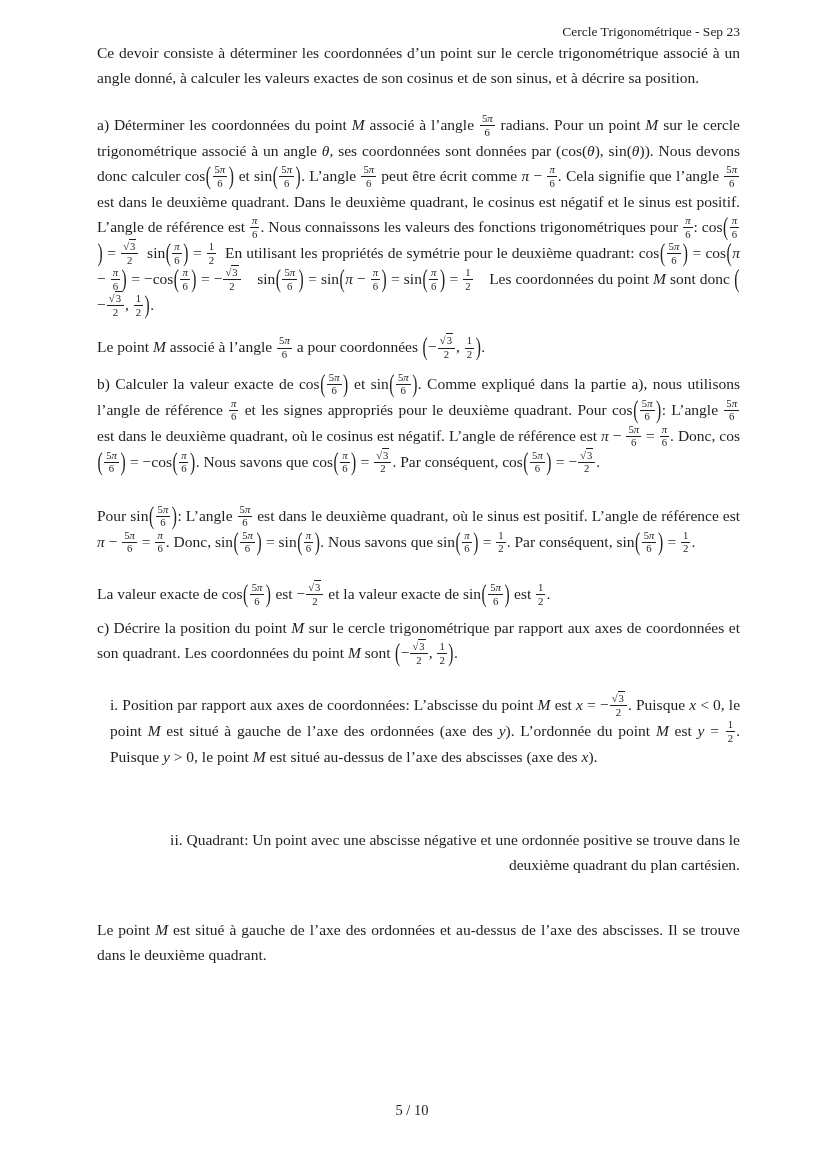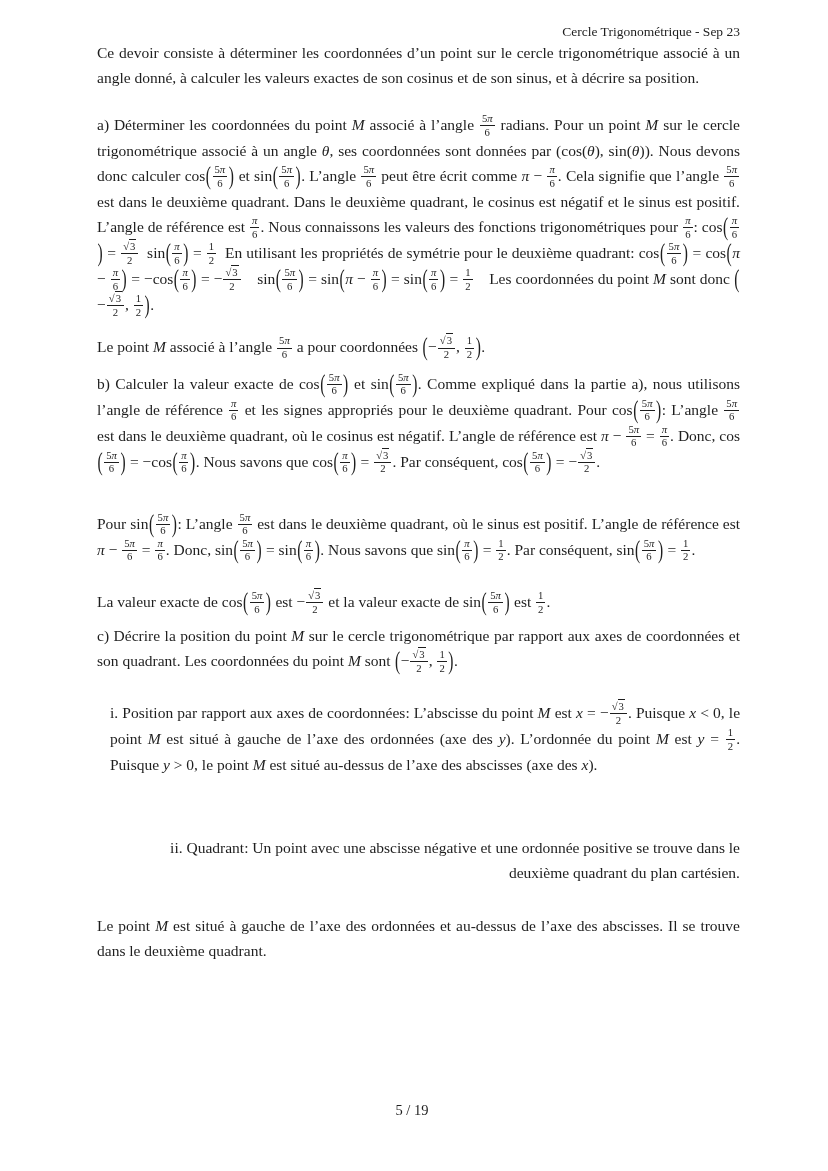--- a/index.html
+++ b/index.html
@@ -26,22 +26,22 @@
     font-weight:700;
   }
   .para{
     margin:0;
     line-height:25px;
     text-align:justify;
   }
   .sub{padding-left:13px;}
   .ragged{text-align:right;}
   .g6{margin-top:22px}.g8{margin-top:8px}.g10{margin-top:10px}
-  .g14{}.g16{margin-top:16px}.g22{margin-top:36px}
-  .g26{margin-top:26px}.g40{margin-top:28px}.g58{margin-top:58px}
+  .g14{}.g16{margin-top:16px}.g22{margin-top:28px}
+  .g26{margin-top:26px}.g40{margin-top:40px}.g58{margin-top:58px}
   
   .v{font-style:italic;}
   .frac{
     display:inline-block;
     vertical-align:-0.52em;
     text-align:center;
     font-size:69%;
     line-height:1.08;
     padding:0 1px;
   }
@@ -73,14 +73,14 @@
     <p class="para g16">Le point <span class="v">M</span> associé à l’angle <span class="frac"><span class="fn">5<span class="v">π</span></span><span class="fd">6</span></span> a pour coordonnées <span class="bigp">(</span>−<span class="frac"><span class="fn"><span class="sq">√</span><span class="rad">3</span></span><span class="fd">2</span></span>, <span class="frac"><span class="fn">1</span><span class="fd">2</span></span><span class="bigp">)</span>.</p>
     <p class="para g10">b) Calculer la valeur exacte de cos<span class="bigp">(</span><span class="frac"><span class="fn">5<span class="v">π</span></span><span class="fd">6</span></span><span class="bigp">)</span> et sin<span class="bigp">(</span><span class="frac"><span class="fn">5<span class="v">π</span></span><span class="fd">6</span></span><span class="bigp">)</span>. Comme expliqué dans la partie a), nous utilisons l’angle de référence <span class="frac"><span class="fn"><span class="v">π</span></span><span class="fd">6</span></span> et les signes appropriés pour le deuxième quadrant. Pour cos<span class="bigp">(</span><span class="frac"><span class="fn">5<span class="v">π</span></span><span class="fd">6</span></span><span class="bigp">)</span>: L’angle <span class="frac"><span class="fn">5<span class="v">π</span></span><span class="fd">6</span></span> est dans le deuxième quadrant, où le cosinus est négatif. L’angle de référence est <span class="v">π</span> − <span class="frac"><span class="fn">5<span class="v">π</span></span><span class="fd">6</span></span> = <span class="frac"><span class="fn"><span class="v">π</span></span><span class="fd">6</span></span>. Donc, cos<span class="bigp">(</span><span class="frac"><span class="fn">5<span class="v">π</span></span><span class="fd">6</span></span><span class="bigp">)</span> = −cos<span class="bigp">(</span><span class="frac"><span class="fn"><span class="v">π</span></span><span class="fd">6</span></span><span class="bigp">)</span>. Nous savons que cos<span class="bigp">(</span><span class="frac"><span class="fn"><span class="v">π</span></span><span class="fd">6</span></span><span class="bigp">)</span> = <span class="frac"><span class="fn"><span class="sq">√</span><span class="rad">3</span></span><span class="fd">2</span></span>. Par conséquent, cos<span class="bigp">(</span><span class="frac"><span class="fn">5<span class="v">π</span></span><span class="fd">6</span></span><span class="bigp">)</span> = −<span class="frac"><span class="fn"><span class="sq">√</span><span class="rad">3</span></span><span class="fd">2</span></span>.</p>
     <p class="para g22">Pour sin<span class="bigp">(</span><span class="frac"><span class="fn">5<span class="v">π</span></span><span class="fd">6</span></span><span class="bigp">)</span>: L’angle <span class="frac"><span class="fn">5<span class="v">π</span></span><span class="fd">6</span></span> est dans le deuxième quadrant, où le sinus est positif. L’angle de référence est <span class="v">π</span> − <span class="frac"><span class="fn">5<span class="v">π</span></span><span class="fd">6</span></span> = <span class="frac"><span class="fn"><span class="v">π</span></span><span class="fd">6</span></span>. Donc, sin<span class="bigp">(</span><span class="frac"><span class="fn">5<span class="v">π</span></span><span class="fd">6</span></span><span class="bigp">)</span> = sin<span class="bigp">(</span><span class="frac"><span class="fn"><span class="v">π</span></span><span class="fd">6</span></span><span class="bigp">)</span>. Nous savons que sin<span class="bigp">(</span><span class="frac"><span class="fn"><span class="v">π</span></span><span class="fd">6</span></span><span class="bigp">)</span> = <span class="frac"><span class="fn">1</span><span class="fd">2</span></span>. Par conséquent, sin<span class="bigp">(</span><span class="frac"><span class="fn">5<span class="v">π</span></span><span class="fd">6</span></span><span class="bigp">)</span> = <span class="frac"><span class="fn">1</span><span class="fd">2</span></span>.</p>
     <p class="para g26">La valeur exacte de cos<span class="bigp">(</span><span class="frac"><span class="fn">5<span class="v">π</span></span><span class="fd">6</span></span><span class="bigp">)</span> est −<span class="frac"><span class="fn"><span class="sq">√</span><span class="rad">3</span></span><span class="fd">2</span></span> et la valeur exacte de sin<span class="bigp">(</span><span class="frac"><span class="fn">5<span class="v">π</span></span><span class="fd">6</span></span><span class="bigp">)</span> est <span class="frac"><span class="fn">1</span><span class="fd">2</span></span>.</p>
     <p class="para g8">c) Décrire la position du point <span class="v">M</span> sur le cercle trigonométrique par rapport aux axes de coordonnées et son quadrant. Les coordonnées du point <span class="v">M</span> sont <span class="bigp">(</span>−<span class="frac"><span class="fn"><span class="sq">√</span><span class="rad">3</span></span><span class="fd">2</span></span>, <span class="frac"><span class="fn">1</span><span class="fd">2</span></span><span class="bigp">)</span>.</p>
     <p class="para sub g26">i. Position par rapport aux axes de coordonnées: L’abscisse du point <span class="v">M</span> est <span class="v">x</span> = −<span class="frac"><span class="fn"><span class="sq">√</span><span class="rad">3</span></span><span class="fd">2</span></span>. Puisque <span class="v">x</span> &lt; 0, le point <span class="v">M</span> est situé à gauche de l’axe des ordonnées (axe des <span class="v">y</span>). L’ordonnée du point <span class="v">M</span> est <span class="v">y</span> = <span class="frac"><span class="fn">1</span><span class="fd">2</span></span>. Puisque <span class="v">y</span> &gt; 0, le point <span class="v">M</span> est situé au-dessus de l’axe des abscisses (axe des <span class="v">x</span>).</p>
     <p class="para sub ragged g58">ii. Quadrant: Un point avec une abscisse négative et une ordonnée positive se trouve dans le deuxième quadrant du plan cartésien.</p>
     <p class="para g40">Le point <span class="v">M</span> est situé à gauche de l’axe des ordonnées et au-dessus de l’axe des abscisses. Il se trouve dans le deuxième quadrant.</p>
   </div>
 
-  <div class="footer">5 / 19</div>
+  <div class="footer">5 / 10</div>
 </div>
 
 </body></html>

